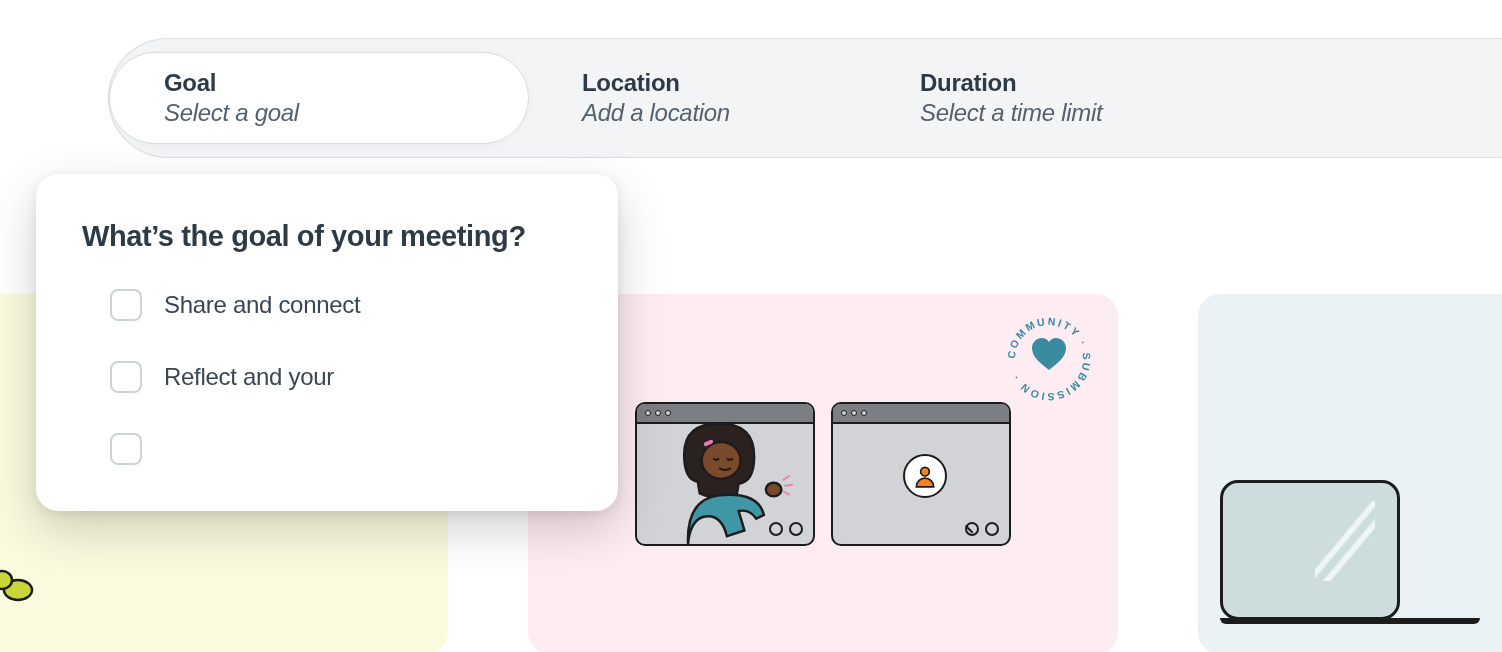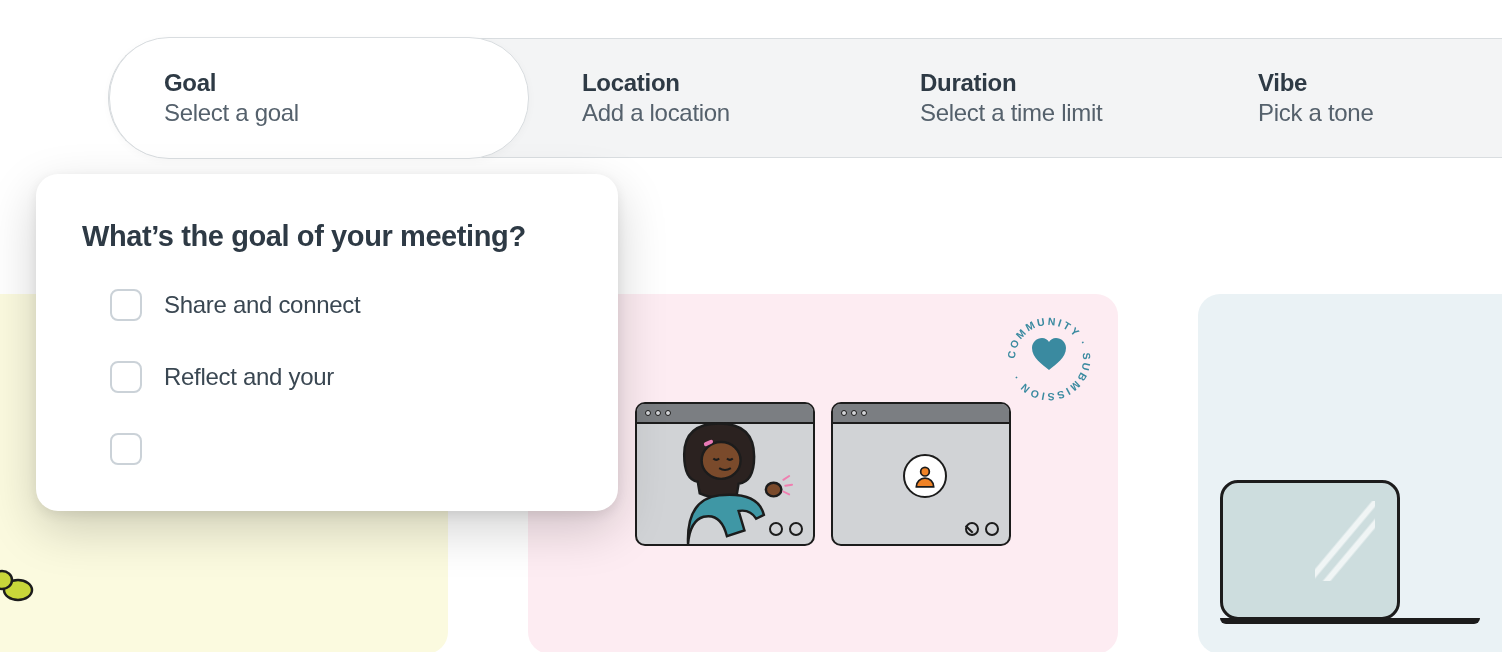--- a/index.html
+++ b/index.html
@@ -40,26 +40,27 @@
     font-size: 24px;
     font-weight: 700;
     color: #2e3a45;
     letter-spacing: -0.3px;
     margin-bottom: 2px;
   }
   .tab .sub {
     font-size: 24px;
     color: #55616c;
     letter-spacing: -0.3px;
+    font-style: italic;
   }
   .tab.active {
     background: #ffffff;
     border: 1px solid #d9dde0;
     border-radius: 60px;
-    height: 122px;
+    height: 92px;
     margin: 0 -1px 0 0;
     box-shadow: 0 2px 8px rgba(0,0,0,0.03);
     flex: 0 0 420px;
   }
   .tab2 { flex: 0 0 338px; }
   .tab3 { flex: 0 0 338px; }
   .tab4 { flex: 1; }
 
   
   .popover {
@@ -236,24 +237,20 @@
     <div class="title">Goal</div>
     <div class="sub">Select a goal</div>
   </div>
   <div class="tab tab3">
     <div class="title">Location</div>
     <div class="sub">Add a location</div>
   </div>
   <div class="tab tab2">
     <div class="title">Duration</div>
     <div class="sub">Select a time limit</div>
-  </div>
-  <div class="tab tab4">
-    <div class="title">Vibe</div>
-    <div class="sub">Pick a tone</div>
   </div>
 </div>
 
 <div class="cards">
   <div class="card card1">
     <svg class="bug" viewBox="0 0 44 44">
       <ellipse cx="28" cy="30" rx="14" ry="10" fill="#c8d63a" stroke="#1c1c1c" stroke-width="2.5"></ellipse>
       <ellipse cx="12" cy="20" rx="10" ry="9" fill="#c8d63a" stroke="#1c1c1c" stroke-width="2.5"></ellipse>
       <circle cx="8" cy="18" r="2" fill="#1c1c1c"></circle>
     </svg>

